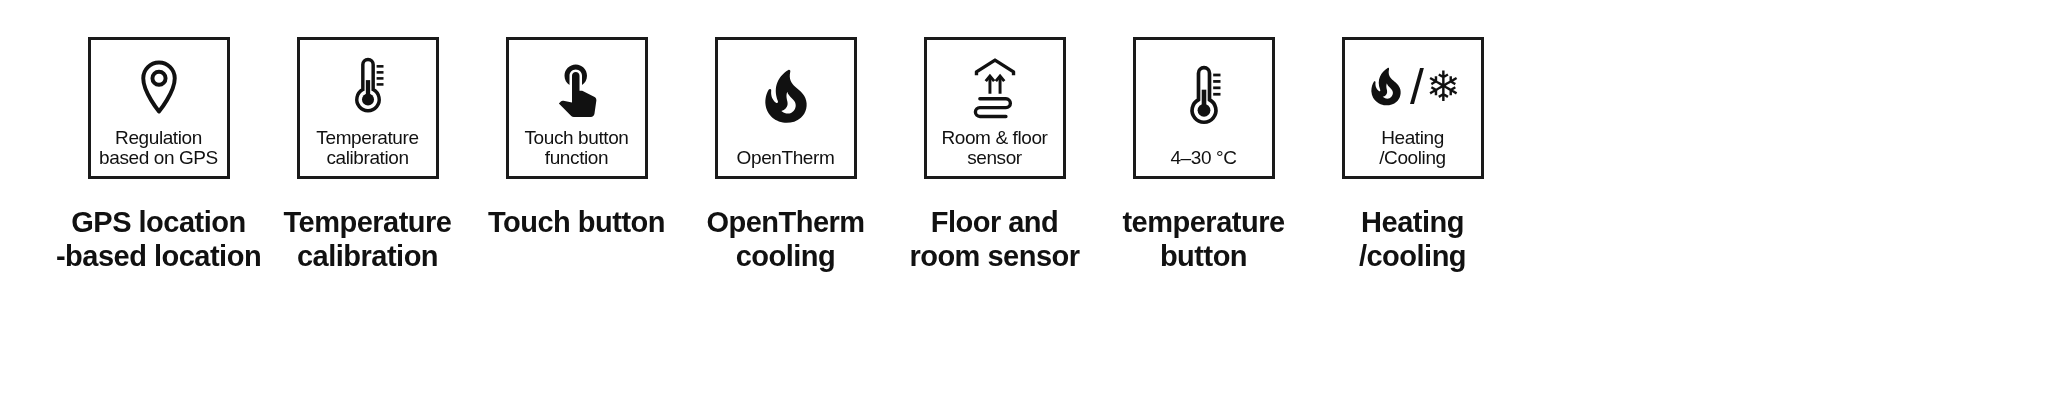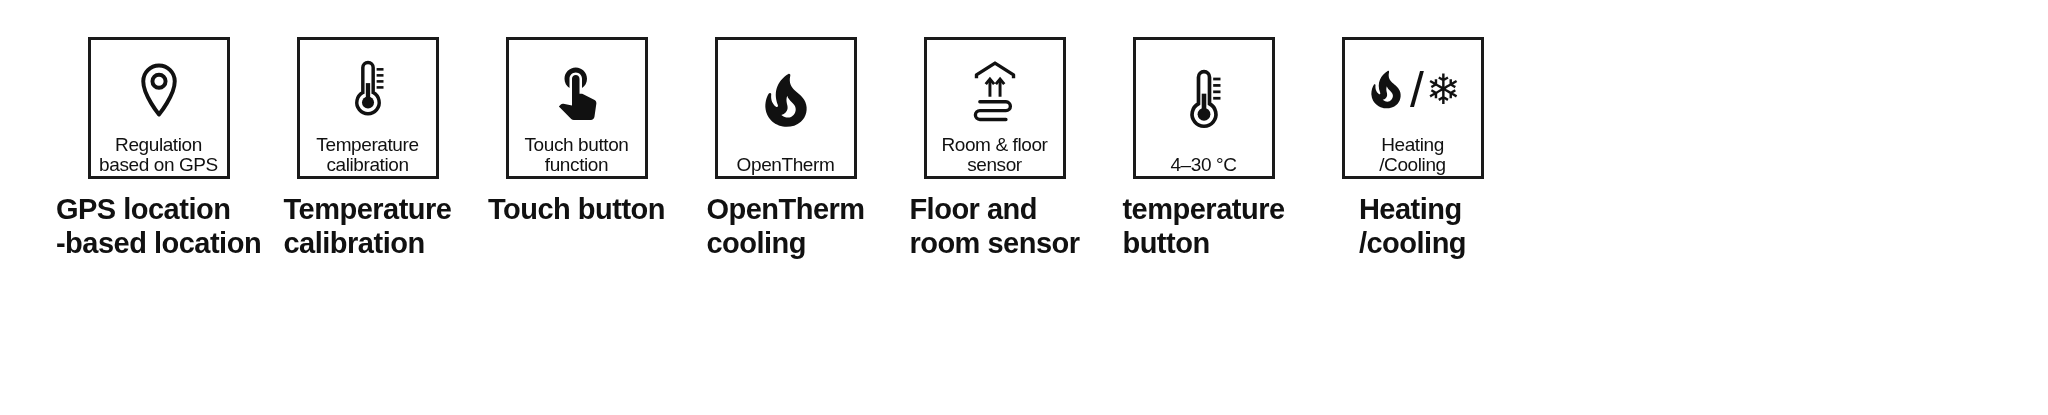--- a/index.html
+++ b/index.html
@@ -57,26 +57,27 @@
   .snowflake {
     font-size: 42px;
     line-height: 1;
     color: #111111;
   }
   .box-label {
     text-align: center;
     font-size: 19px;
     line-height: 1.08;
     letter-spacing: -0.4px;
-    padding-bottom: 0;
+    padding-bottom: 7px;
     width: 100%;
   }
   .box-label span { display: block; white-space: nowrap; }
   .caption {
-    margin-top: 13px;
+    margin-top: 26px;
+    text-align: center;
     font-size: 29px;
     line-height: 34px;
     font-weight: 700;
     letter-spacing: -0.5px;
   }
   .caption span { display: block; white-space: nowrap; }
   svg { display: block; }
 </style>
 </head>
 <body>

